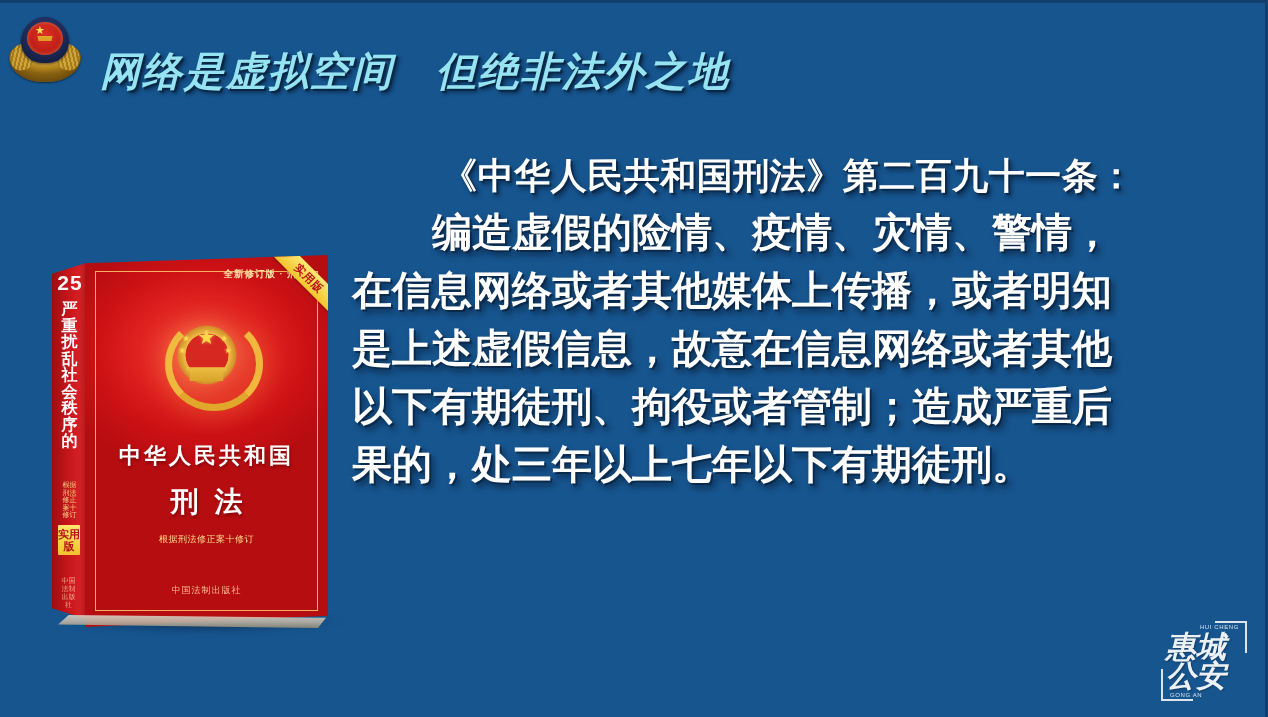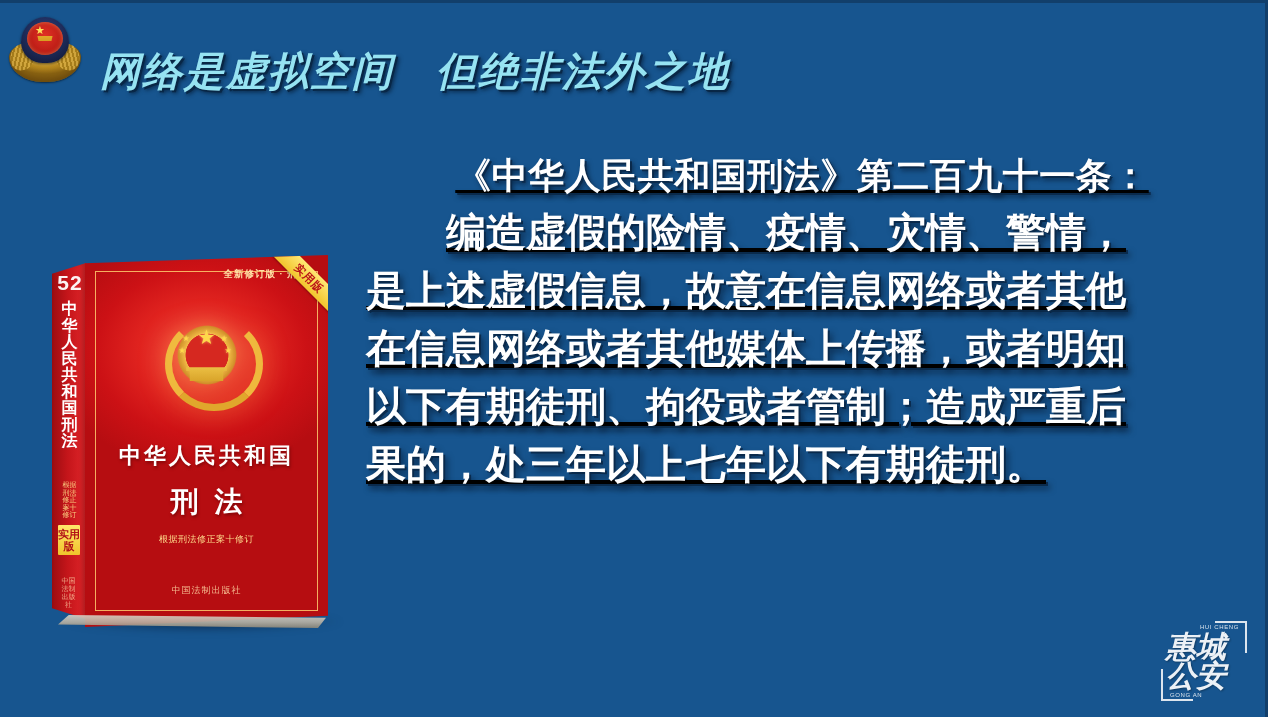--- a/index.html
+++ b/index.html
@@ -350,24 +350,23 @@
     width: 268px;
     height: 13px;
     background: linear-gradient(180deg, #d8d2c6 0%, #b9b2a4 55%, #8f8878 100%);
     clip-path: polygon(4% 0, 100% 22%, 97% 100%, 0 74%);
     opacity: .9;
   }
 
   
   #law-block {
     position: absolute;
-    left: 366px;
+    left: 352px;
     top: 150px;
     width: 872px;
-    text-decoration: underline;
   }
   #law-heading {
     color: #ffffff;
     font-size: 36px;
     font-weight: bold;
     letter-spacing: .5px;
     line-height: 46px;
     text-align: center;
     white-space: nowrap;
     text-shadow:
@@ -449,22 +448,22 @@
       <div class="shield-star">★</div>
     </div>
     <div id="header-title">网络是虚拟空间　但绝非法外之地</div>
   </div>
 
   <div id="book-wrap">
     <div id="book-shadow"></div>
     <div id="book">
 
       <div id="book-spine">
-        <div id="book-spine-number">52</div>
-        <div id="book-spine-title">中华人民共和国刑法</div>
+        <div id="book-spine-number">25</div>
+        <div id="book-spine-title">严重扰乱社会秩序的</div>
         <div id="book-spine-sub">根据刑法修正案十修订</div>
         <div id="book-spine-badge">实用版</div>
         <div id="book-spine-pub">中国法制出版社</div>
       </div>
 
       <div id="book-cover">
         <div id="book-cover-border"></div>
         <div id="book-top-line">全新修订版 · 刑 法</div>
         <div id="book-ribbon">实用版</div>
 
@@ -486,22 +485,22 @@
       </div>
 
       <div id="book-bottom"></div>
     </div>
   </div>
 
   <div id="law-block">
     <div id="law-heading">《中华人民共和国刑法》第二百九十一条：</div>
     <div id="law-body">
       <div class="law-line indent">编造虚假的险情、疫情、灾情、警情，</div>
+      <div class="law-line">在信息网络或者其他媒体上传播，或者明知</div>
       <div class="law-line">是上述虚假信息，故意在信息网络或者其他</div>
-      <div class="law-line">在信息网络或者其他媒体上传播，或者明知</div>
       <div class="law-line">以下有期徒刑、拘役或者管制；造成严重后</div>
       <div class="law-line">果的，处三年以上七年以下有期徒刑。</div>
     </div>
   </div>
 
   <div id="watermark">
     <div class="wm-frame-tr"></div>
     <div class="wm-frame-bl"></div>
     <div class="wm-pinyin-top">HUI CHENG</div>
     <div class="wm-chars">惠城公安</div>

